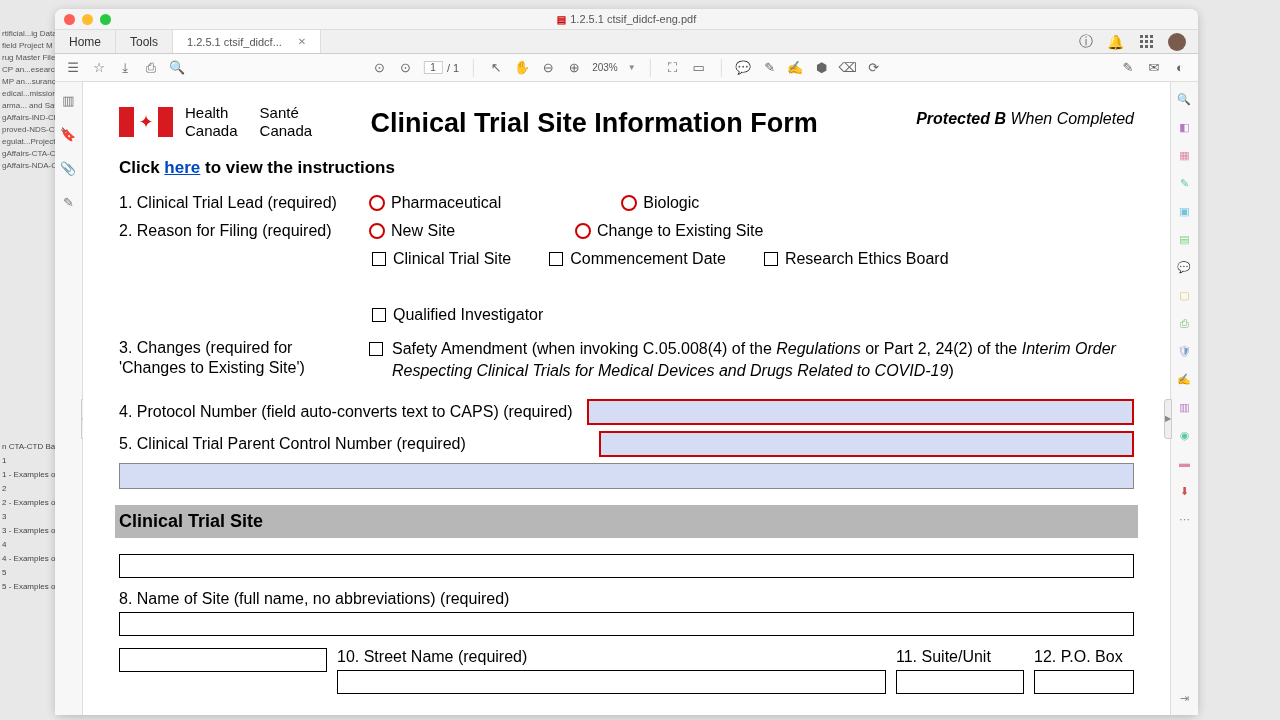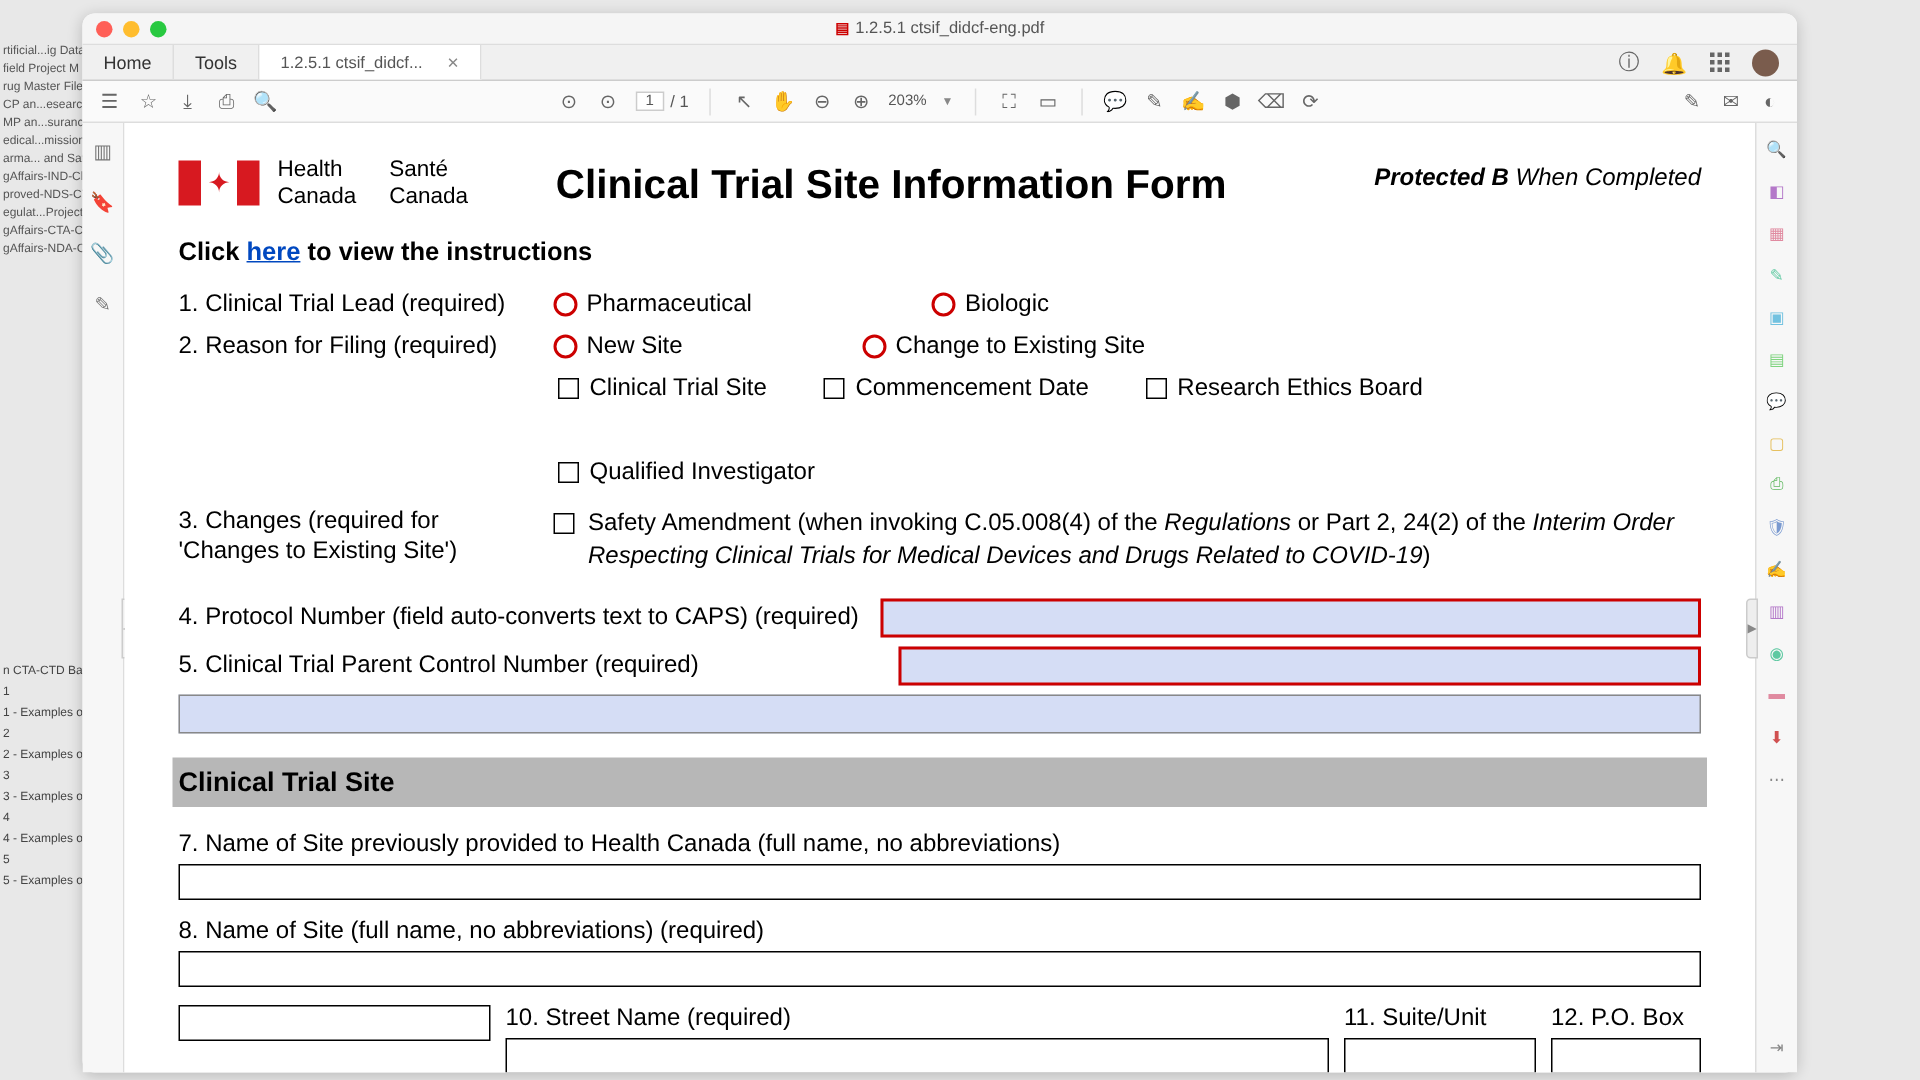--- a/index.html
+++ b/index.html
@@ -438,21 +438,20 @@
           <div class="lbl" style="width:466px">5. Clinical Trial Parent Control Number (required)</div>
           <div class="tf req"></div>
         </div>
         <div class="field-row">
           <div class="tf opt"></div>
         </div>
 
         <div class="section-bar">Clinical Trial Site</div>
 
         <div class="full-field">
-          <div class="q">7. Name of Site previously provided to Health Canada (full name, no abbreviations)</div>
           <div class="full-input"></div>
         </div>
         <div class="full-field">
           <div class="q">8. Name of Site (full name, no abbreviations) (required)</div>
           <div class="full-input"></div>
         </div>
 
         <div class="addr-row">
           <div class="addr-col" style="width:208px">
             <div class="full-input"></div>

